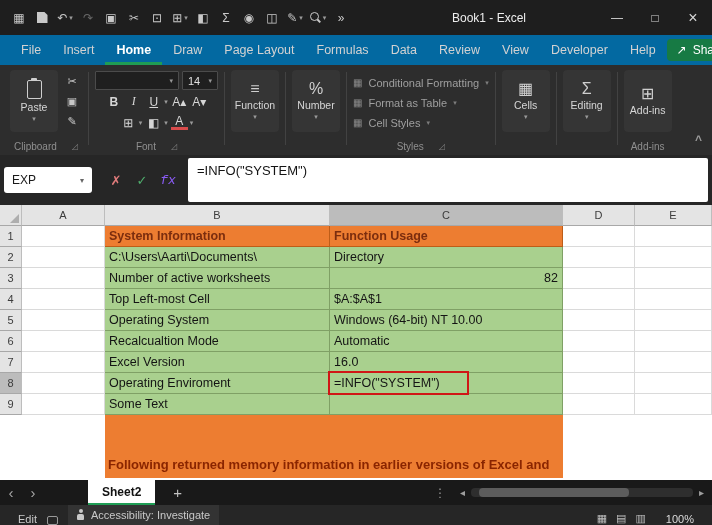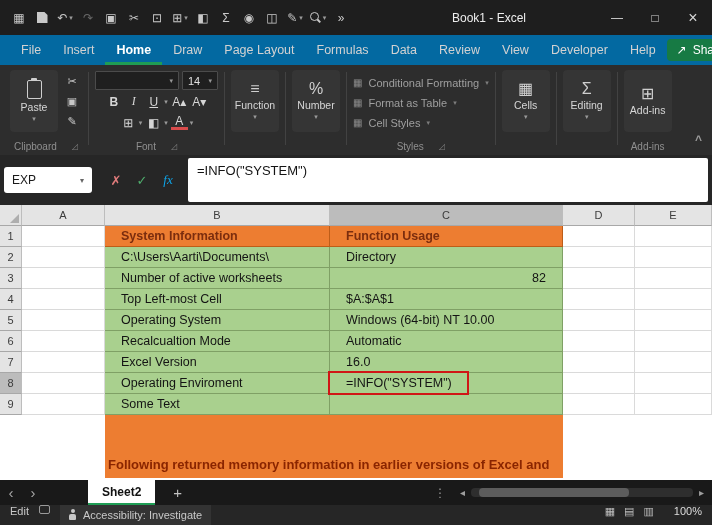--- a/index.html
+++ b/index.html
@@ -58,54 +58,54 @@
   .styleitem .dd{font-size:7px;color:#7d7d7d}
   .collapse{position:absolute;right:10px;bottom:8px;color:#9a9a9a;font-size:12px;font-weight:bold}
 
   
   .fbar{position:absolute;top:155px;left:0;right:0;height:50px;background:#262626}
   .namebox{position:absolute;left:4px;top:12px;width:88px;height:26px;background:#fff;border-radius:3px;color:#1a1a1a;font-size:12px;display:flex;align-items:center;justify-content:space-between;padding:0 8px}
   .namebox .dd{color:#666;font-size:8px}
   .fico{position:absolute;top:12px;height:26px;width:24px;display:flex;align-items:center;justify-content:center;font-size:13px}
   .fico.cancel{left:104px;color:#e07b7b}
   .fico.confirm{left:130px;color:#4fae6d}
-  .fico.fx{left:156px;color:#0ea5e9;font-style:italic;font-family:Liberation Serif, serif}
+  .fico.fx{left:156px;color:#8b5cf6;font-style:italic;font-family:Liberation Mono, monospace}
   .finput{position:absolute;left:188px;top:3px;right:4px;bottom:3px;background:#fff;color:#141414;font-size:13px;padding:5px 9px;border-radius:2px}
 
   
   .sheet{position:absolute;top:205px;left:0;width:712px;height:275px;background:#fff;display:grid;
          grid-template-columns:22px 83px 225px 233px 72px 77px;
          grid-template-rows:21px repeat(9,21px) 63px;
          font-size:12.5px;color:#141414}
   .hd{background:#e4e4e4;border-right:1px solid #bdbdbd;border-bottom:1px solid #a8a8a8;display:flex;align-items:center;justify-content:center;font-size:11px;color:#3c3c3c}
   .hd.sel{background:#bcbcbc}
   .corner{position:relative}
   .corner::after{content:"";position:absolute;right:2px;bottom:2px;border-left:9px solid transparent;border-bottom:9px solid #aeaeae}
-  .cell{border-right:1px solid #dadada;border-bottom:1px solid #dadada;padding:0 16px;display:flex;align-items:center;white-space:nowrap;overflow:hidden}
+  .cell{border-right:1px solid #dadada;border-bottom:1px solid #dadada;padding:0 4px;display:flex;align-items:center;white-space:nowrap;overflow:hidden}
   .g{background:#A9D08E;border-right-color:#7fa065;border-bottom-color:#7fa065}
   .o{background:#ED7D31;border-right-color:#bd5d18;border-bottom-color:#bd5d18;color:#7b2d0e;font-weight:bold}
   .num{justify-content:flex-end}
   .c8{position:relative;overflow:visible}
   .redbox{position:absolute;left:-2px;top:-2px;width:141px;height:24px;border:2px solid #d01616;pointer-events:none}
   .banner{grid-column:3/5;background:#ED7D31;color:#8a2500;font-weight:bold;display:flex;align-items:flex-end;padding:0 3px 6px 3px;font-size:13px;white-space:nowrap;overflow:hidden}
   .blank{border:none;background:#fff}
 
   
   .sheetbar{position:absolute;top:480px;left:0;right:0;height:25px;background:#191919;display:flex;align-items:center;color:#b9b9b9}
   .snav{font-size:15px;width:22px;text-align:center;color:#a8a8a8}
   .stab{margin-left:44px;height:25px;background:#fff;color:#111;display:flex;align-items:center;padding:0 14px;font-size:12px;font-weight:700;border-bottom:2px solid #1f9d55}
   .addsheet{margin-left:18px;font-size:15px;color:#c2c2c2}
   .vdots{margin-left:auto;font-size:12px;color:#9a9a9a;padding:0 6px}
   .hscroll{display:flex;align-items:center;gap:6px;margin:0 8px 0 8px}
   .track{width:222px;height:9px;background:#2e2e2e;border-radius:4px;position:relative}
   .thumb{position:absolute;left:8px;top:0;width:150px;height:9px;background:#5c5c5c;border-radius:4px}
   .sarr{font-size:10px;color:#9e9e9e}
 
   
-  .statusbar{position:absolute;top:505px;left:0;right:0;height:20px;background:#262626;display:flex;align-items:flex-start;padding:0 10px;font-size:11px;color:#c9c9c9;gap:10px}
+  .statusbar{position:absolute;top:505px;left:0;right:0;height:20px;background:#262626;display:flex;align-items:flex-end;padding:0 18px;font-size:11px;color:#c9c9c9;gap:10px}
   .macroicon{width:11px;height:9px;border:1px solid #9a9a9a;border-radius:2px}
   .abadge{display:flex;align-items:center;gap:6px;background:#333;height:20px;padding:0 9px}
   .person{position:relative;width:8px;height:12px;display:inline-block}
   .person::before{content:"";position:absolute;top:0;left:2px;width:4px;height:4px;border-radius:50%;background:#c9c9c9}
   .person::after{content:"";position:absolute;top:5px;left:0.5px;width:7px;height:6px;border-radius:2px 2px 1px 1px;background:#c9c9c9}
   .sview{margin-left:auto;display:flex;gap:9px;font-size:11px;color:#bdbdbd}
   .zoom{font-size:11px;color:#dcdcdc;margin-left:10px}
 </style>
 </head>
 <body>

